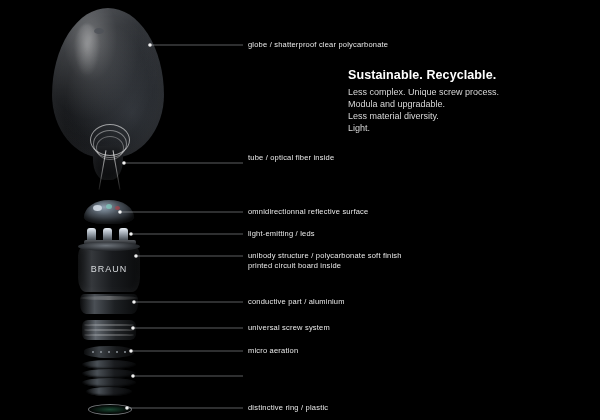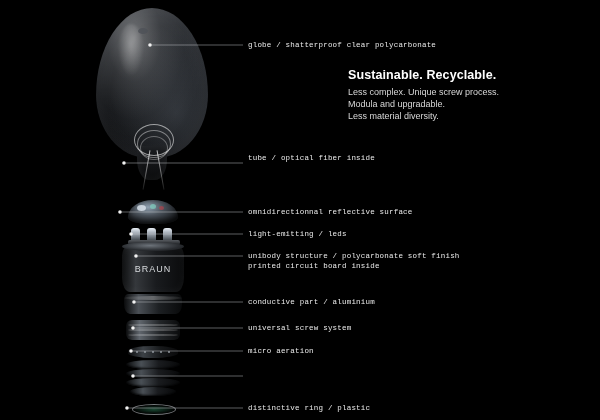--- a/index.html
+++ b/index.html
@@ -17,21 +17,20 @@
     color: #ffffff;
   }
 
   
   .art {
     position: absolute;
     left: 0;
     top: 0;
     width: 230px;
     height: 420px;
-    margin-left: 44px;
   }
 
   
   .globe {
     position: absolute;
     left: 52px;
     top: 8px;
     width: 112px;
     height: 150px;
     background:
@@ -259,21 +258,20 @@
     pointer-events: none;
   }
   .callout {
     position: absolute;
     left: 248px;
     font-size: 7.5px;
     line-height: 10px;
     color: #e9e9e9;
     letter-spacing: .2px;
     white-space: pre-line;
-    font-family: Liberation Mono, monospace;
   }
 
   
   .headline {
     position: absolute;
     right: 12px;
     top: 68px;
     width: 240px;
   }
   .headline .h1 {
@@ -391,15 +389,16 @@
   <div class="callout" style="top:297px">conductive part / aluminium</div>
   <div class="callout" style="top:323px">universal screw system</div>
   <div class="callout" style="top:346px">micro aeration</div>
   <div class="callout" style="top:403px">distinctive ring / plastic</div>
 
   <div class="headline">
     <div class="h1">Sustainable. Recyclable.</div>
     <div class="sub">Less complex. Unique screw process.</div>
     <div class="sub">Modula and upgradable.</div>
     <div class="sub">Less material diversity.</div>
+    <div class="sub">Light.</div>
   </div>
 
 </div>
 
 </body></html>

